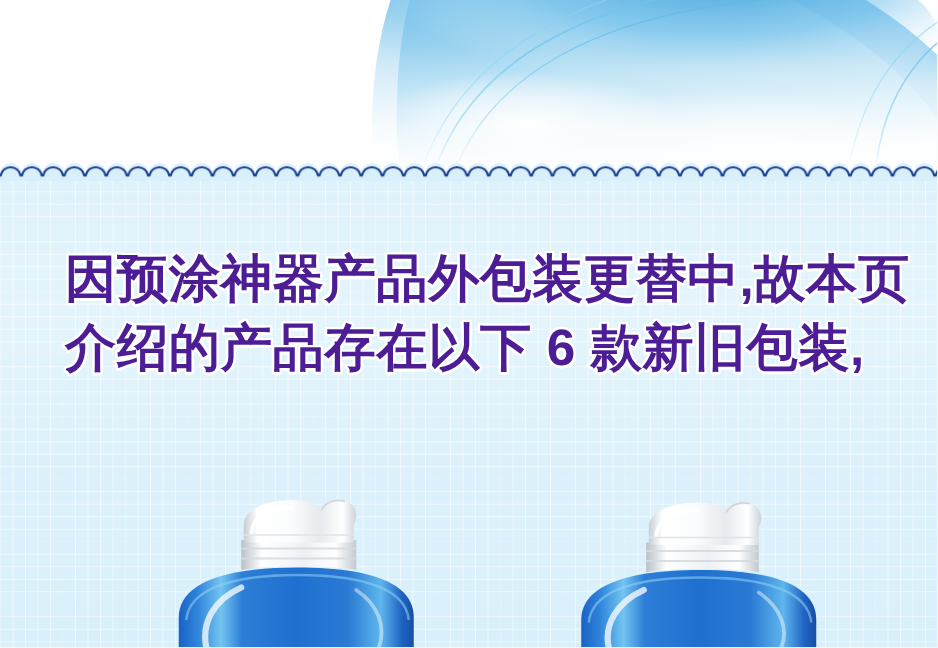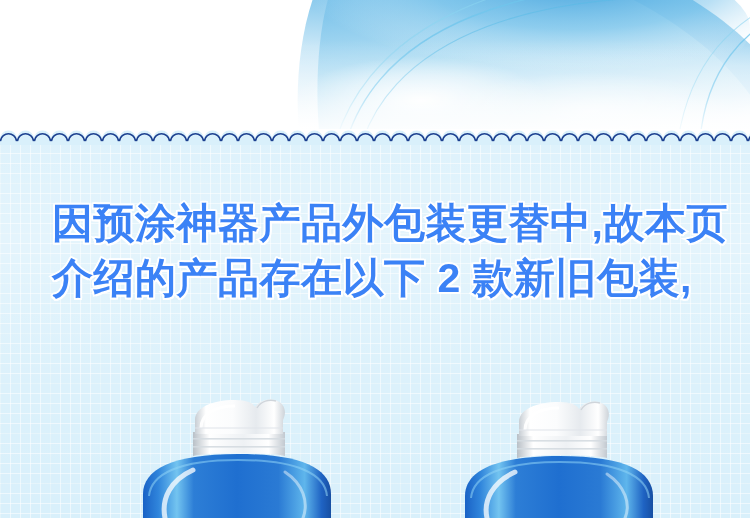--- a/index.html
+++ b/index.html
@@ -91,21 +91,21 @@
     letter-spacing: 0.5px;
     white-space: nowrap;
     -webkit-text-stroke: 3px #ffffff;
     paint-order: stroke fill;
     text-shadow:
        2px 0 0 #ffffff, -2px 0 0 #ffffff,
        0 2px 0 #ffffff, 0 -2px 0 #ffffff,
        1.5px 1.5px 0 #ffffff, -1.5px 1.5px 0 #ffffff,
        1.5px -1.5px 0 #ffffff, -1.5px -1.5px 0 #ffffff;
   }
-  .notice-line.blue  { color: #3b82f6; }
+  .notice-line.blue  { color: #4c1d95; }
   .notice-line.red   { color: #ef3b48; }
 
   
   .bottle {
     position: absolute;
     bottom: 0;
     width: 210px;
     height: 120px;
   }
   .bottle-1 { left: 135px; }
@@ -183,21 +183,21 @@
         <rect x="0" y="0" width="17" height="16" fill="#ffffff"></rect>
         <path d="M 0 16 L 0 10 A 8.5 8.5 0 0 1 17 10 L 17 16 Z" fill="#d9f0fb"></path>
         <path d="M 0.6 11.5 A 8.0 8.0 0 0 1 16.4 11.5" fill="none" stroke="#1b3f8f" stroke-width="1.6" stroke-linecap="round"></path>
       </pattern>
     </defs>
     <rect x="0" y="0" width="750" height="16" fill="url(#scallopPat)"></rect>
   </svg>
 
   <div class="notice">
     <div class="notice-line blue">因预涂神器产品外包装更替中,故本页</div>
-    <div class="notice-line blue">介绍的产品存在以下 2 款新旧包装,</div>
+    <div class="notice-line blue">介绍的产品存在以下 6 款新旧包装,</div>
   </div>
 
   <div class="bottle bottle-1">
     <svg viewBox="0 0 210 120">
       <defs>
         <linearGradient id="bodyGrad1" x1="0" y1="0" x2="1" y2="0">
           <stop offset="0%" stop-color="#1a62c6"></stop>
           <stop offset="8%" stop-color="#2f84db"></stop>
           <stop offset="18%" stop-color="#73c4f0"></stop>
           <stop offset="27%" stop-color="#2d7ed6"></stop>

